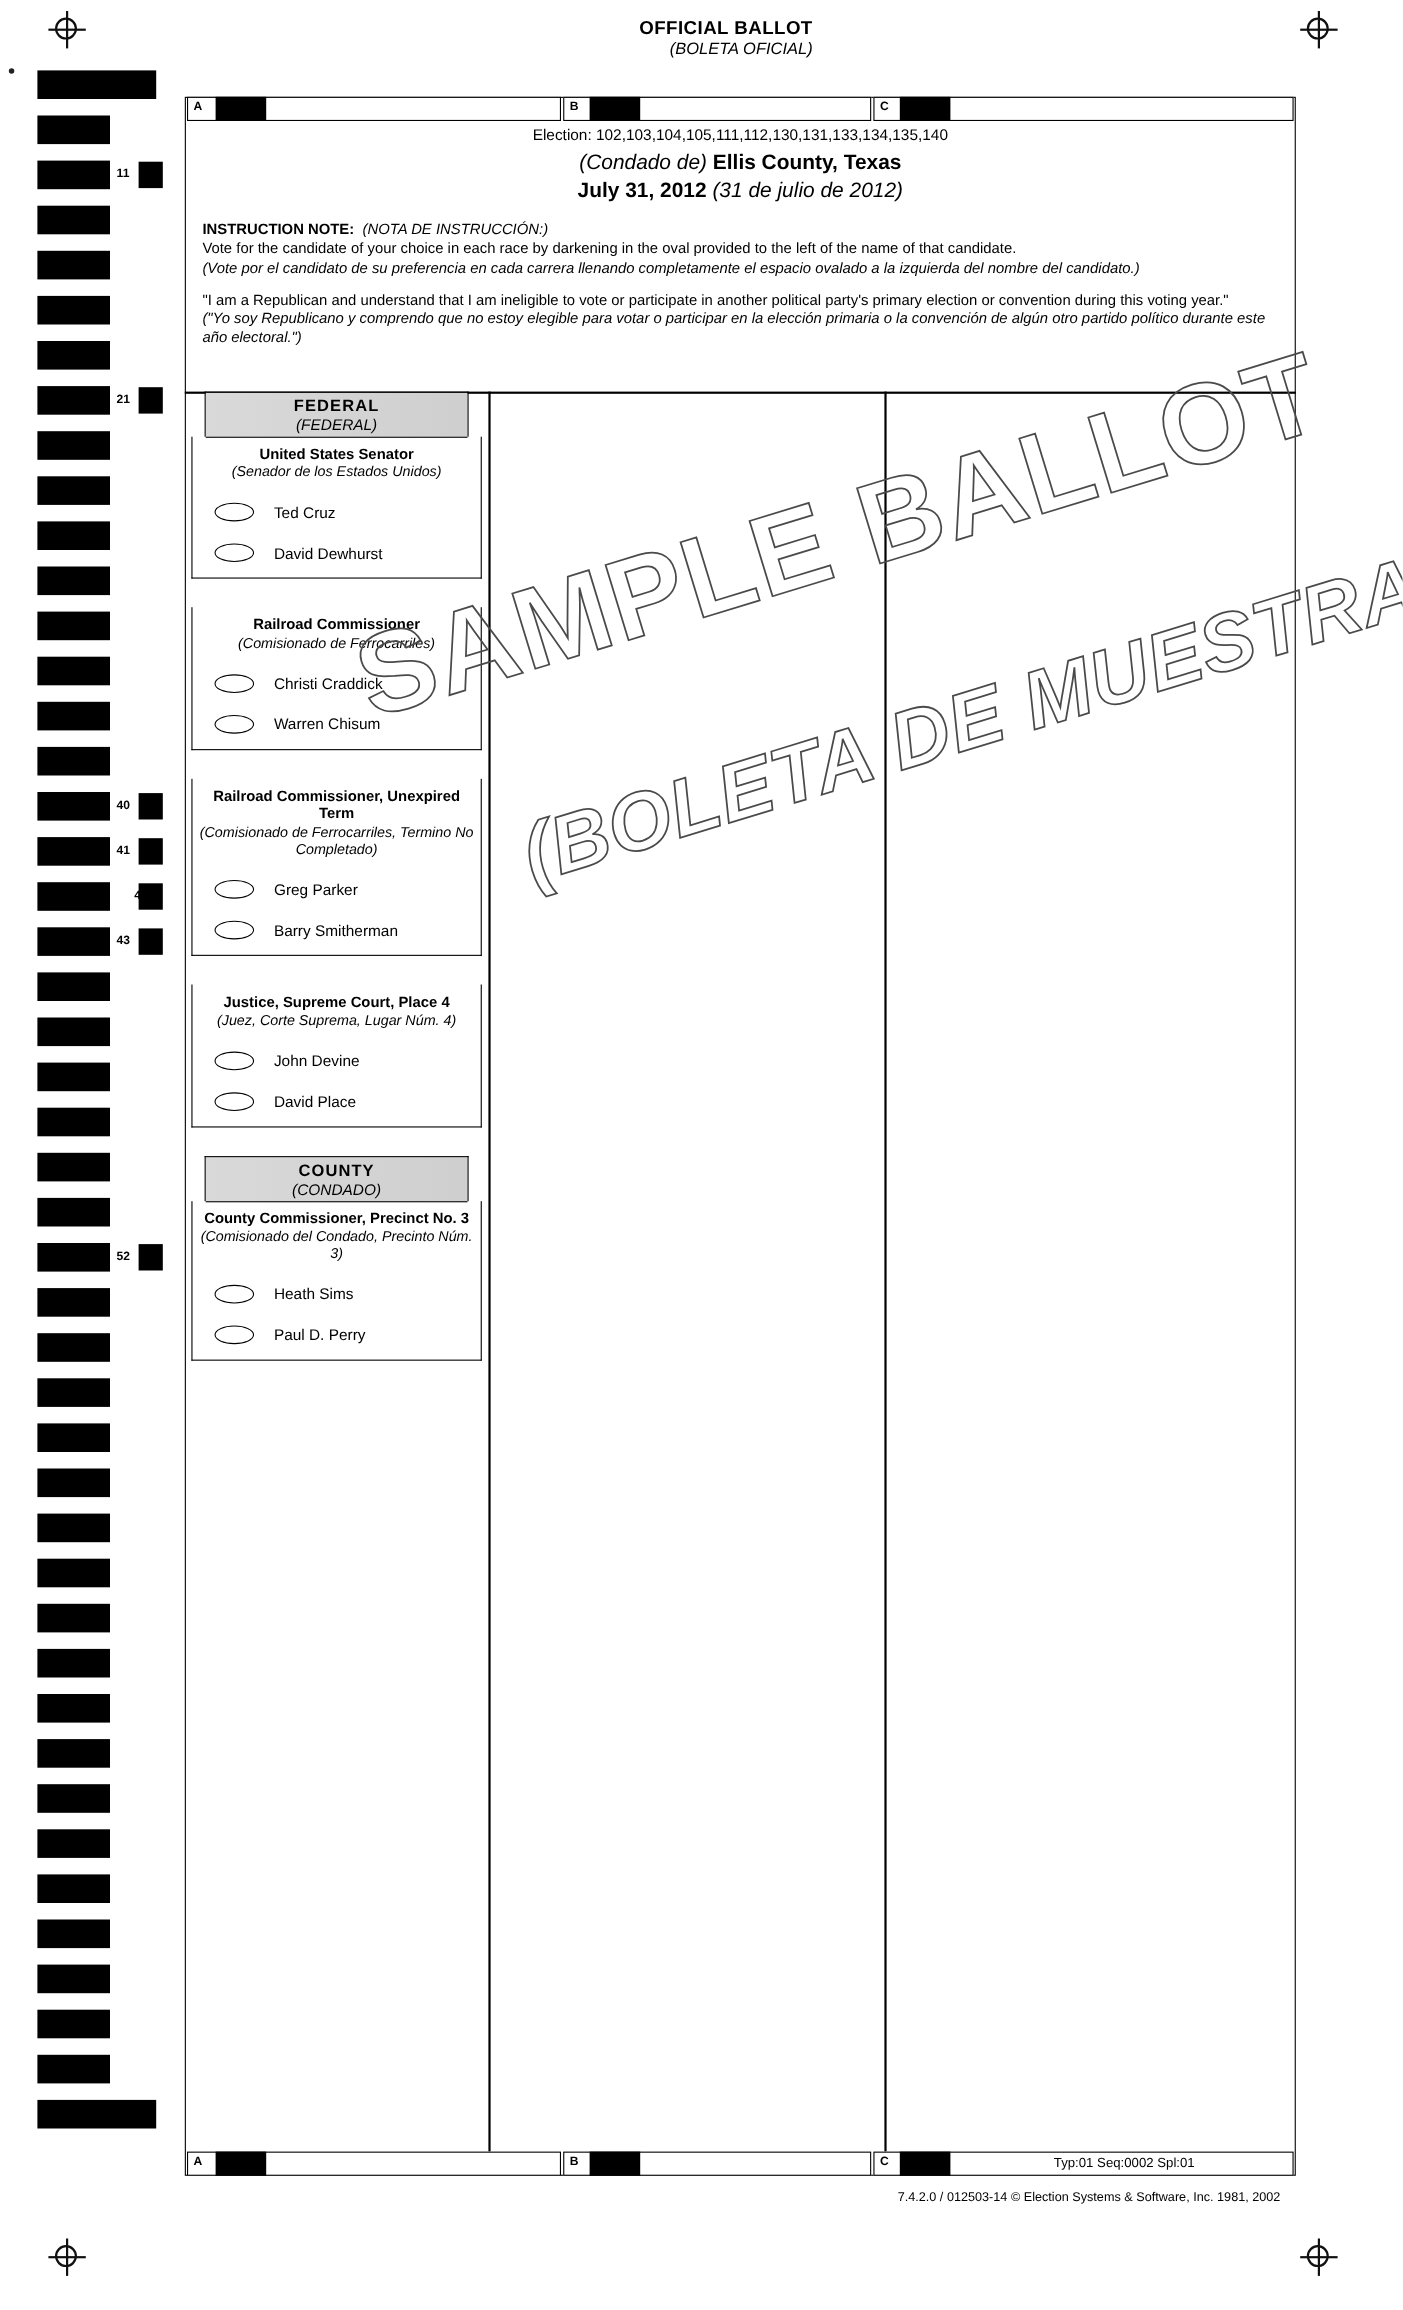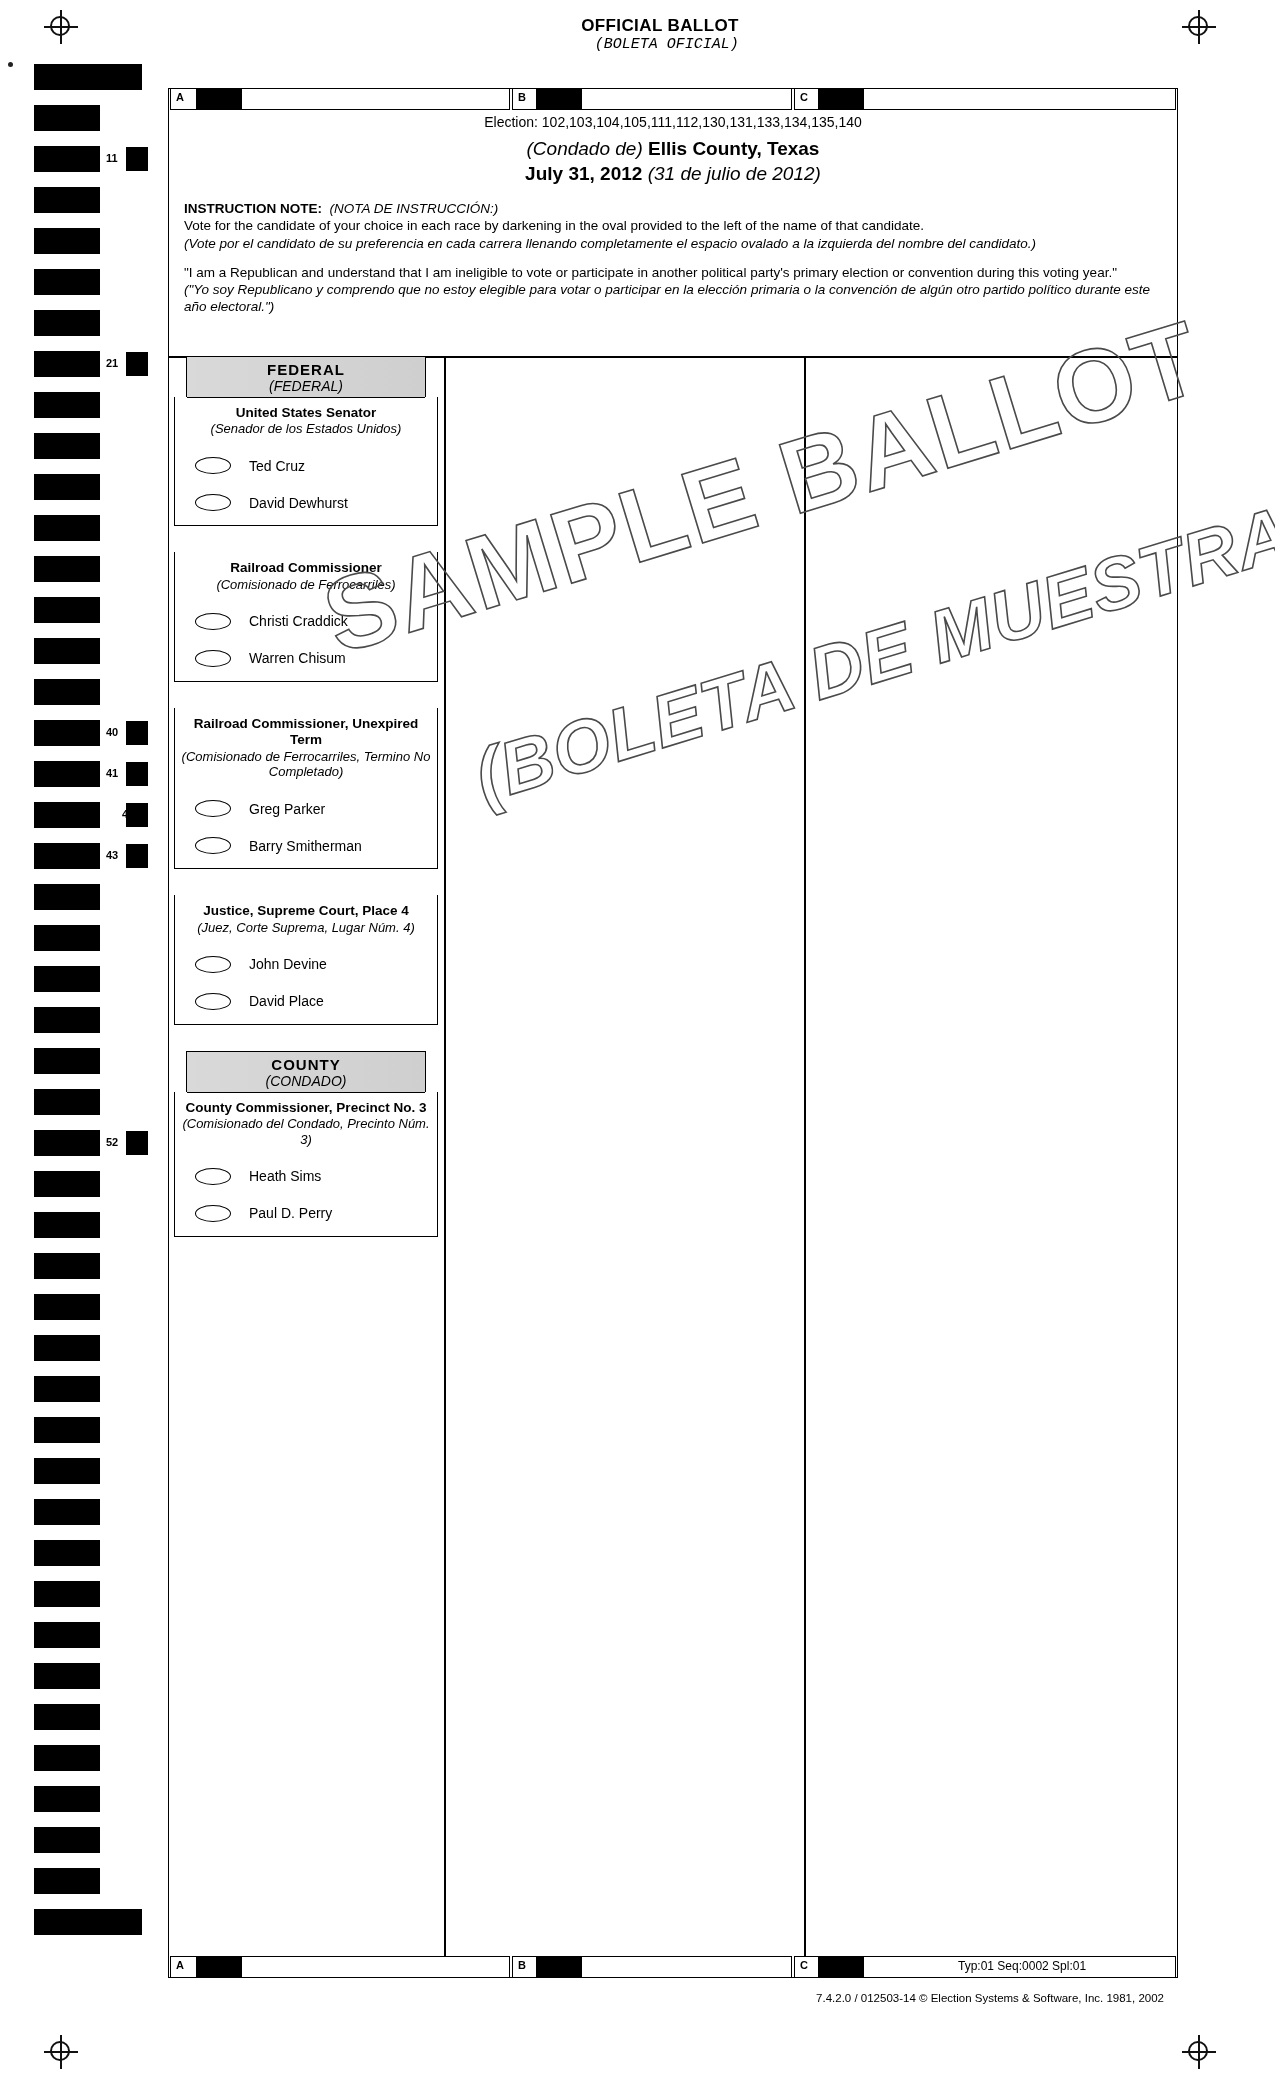--- a/index.html
+++ b/index.html
@@ -18,21 +18,21 @@
   .tmark.wide{width:108px;}
   .tnum{position:absolute;font-size:11px;font-weight:bold;font-family:"Liberation Sans",sans-serif;}
   .tsq{position:absolute;width:22px;height:24px;background:#000;}
 
   
   .hdr{position:absolute;left:160px;top:16px;width:1000px;text-align:center;}
   .hdr .row1{display:flex;justify-content:center;align-items:flex-start;gap:60px;}
   .hdr .l{text-align:right;}
   .hdr .r{text-align:center;}
   .t-bold{font-size:17px;font-weight:bold;letter-spacing:.4px;}
-  .t-ital{font-size:15px;font-style:italic;font-family:Liberation Mono, monospace;}
+  .t-ital{font-size:15px;font-style:italic;}
 
   
   .ballot{position:absolute;left:168px;top:88px;width:1010px;height:1890px;}
   .frame{position:absolute;inset:0;border:1.6px solid #000;box-sizing:border-box;}
   
   .frame:before{content:"";position:absolute;left:-1px;top:-1px;width:0;height:0;}
 
   .tbar{position:absolute;left:0;width:100%;height:22px;}
   .tbar.top{top:0;}
   .tbar.bot{bottom:0;}

